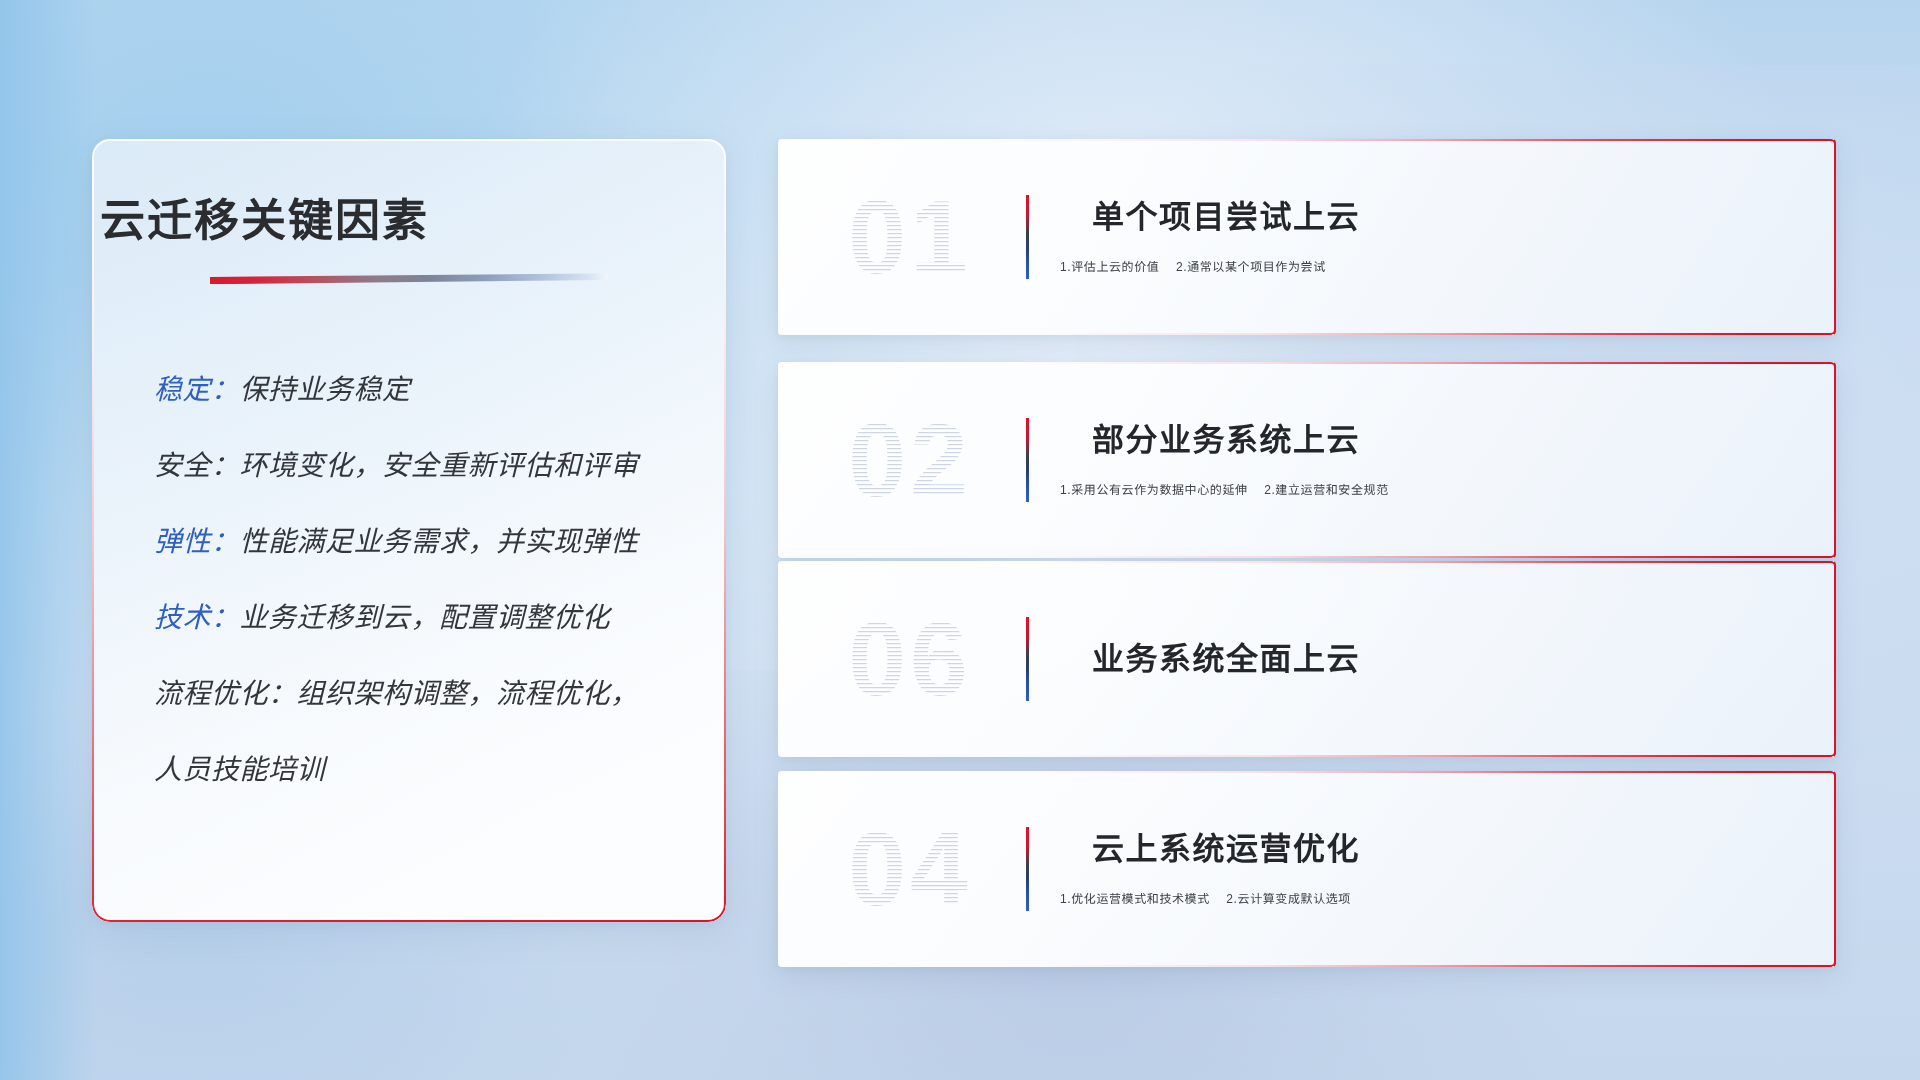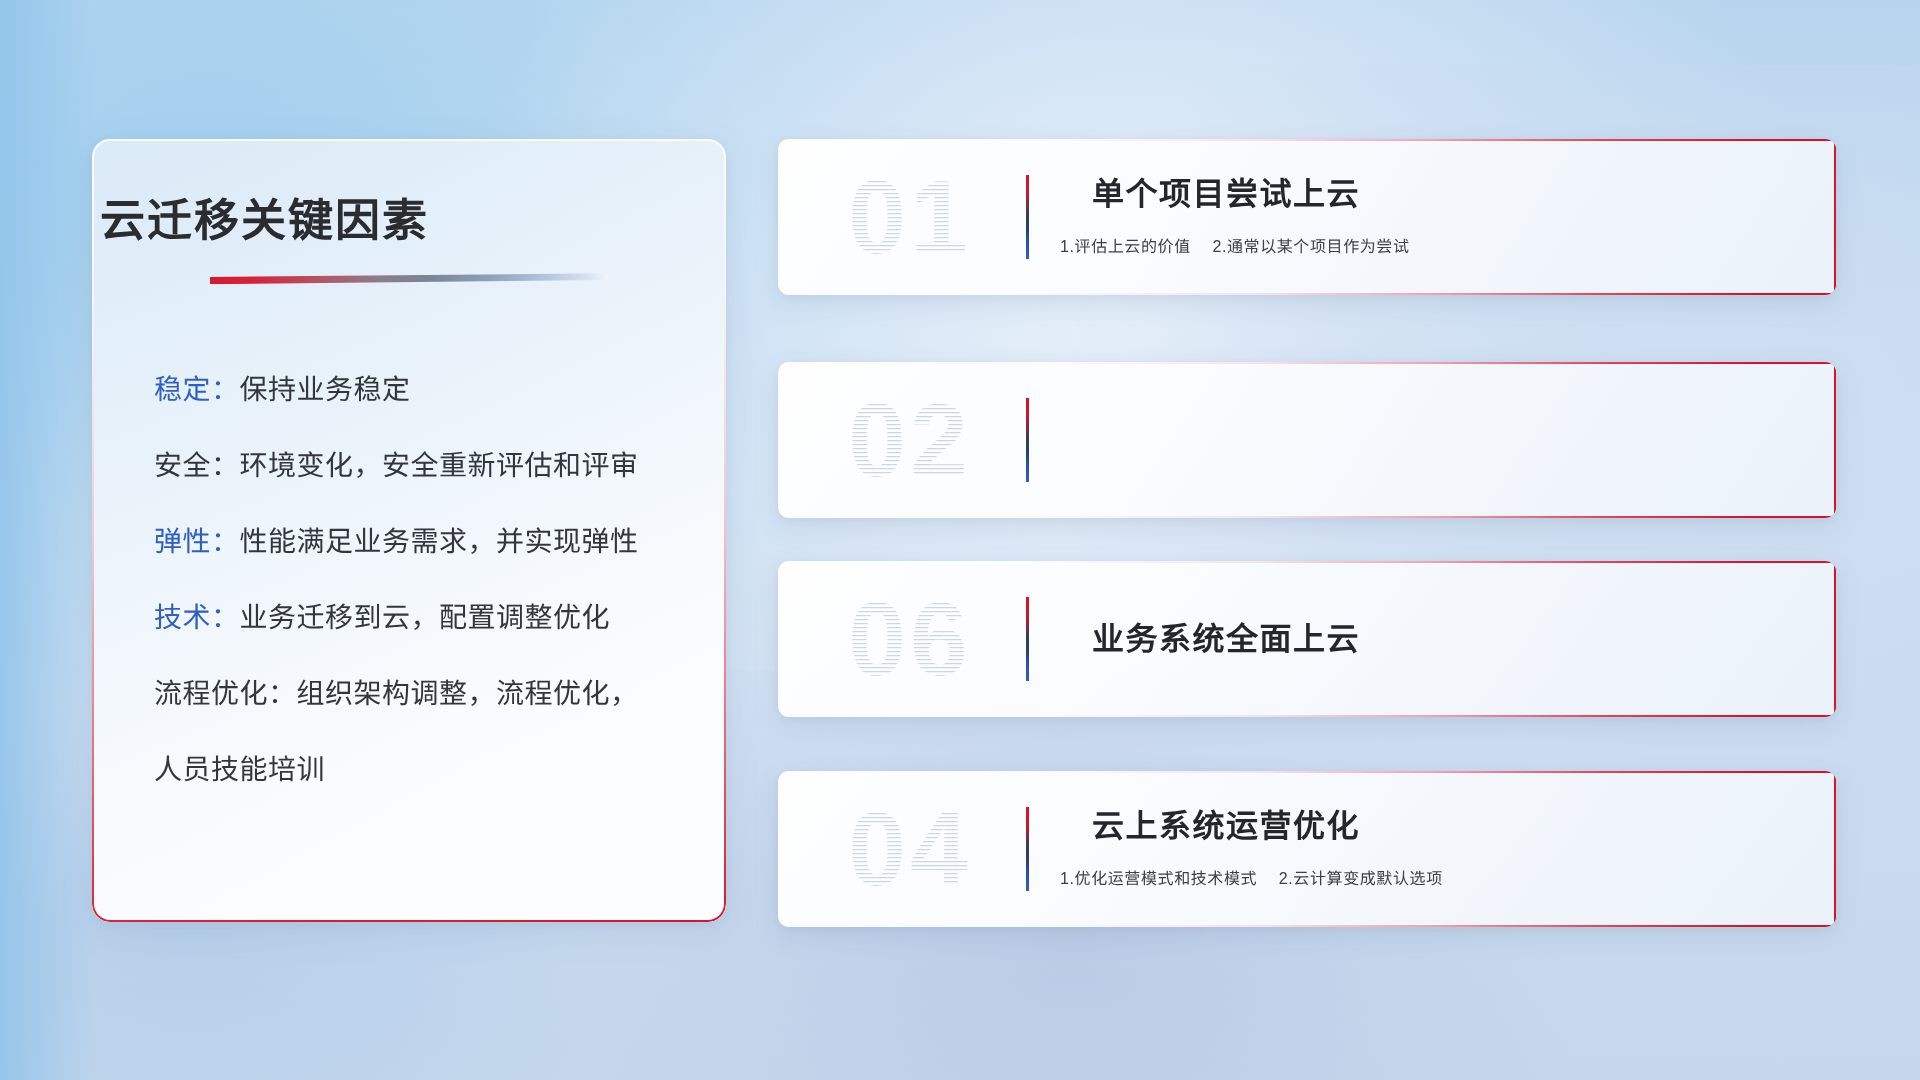--- a/index.html
+++ b/index.html
@@ -72,34 +72,34 @@
     letter-spacing:2px; text-align:left; line-height:1.25;
     padding-left:8px;
   }
   .title-rule-wrap { margin:24px 0 0 0; display:flex; justify-content:center; }
   .title-rule {
     width:398px; height:11px;
     background:linear-gradient(90deg,#d8192c 0%, #d6233a 11%, #b8505f 26%, #8d7c88 42%, #7c8597 55%, #8fa0bd 70%, #b3c4de 84%, #dbe6f3 96%, #f2f6fb 100%);
     clip-path:polygon(0 34%, 100% 0, 100% 62%, 0 100%);
   }
 
-  .factor-list { margin-top:68px; padding:0 0 0 62px; }
+  .factor-list { margin-top:68px; padding:0 0 0 62px;font-style:italic; }
   .factor-row {
     font-size:28px; line-height:76px; color:#33363b;
     white-space:nowrap; letter-spacing:.5px;
   }
   .factor-row.wrap { white-space:normal; line-height:76px; }
   .factor-key { font-weight:400; }
   .factor-key.accent { color:#2f5fc0; }
   .factor-key.plain { color:#33363b; }
 
   
   .card {
-    position:absolute; left:778px; width:1058px; height:156px;
-    border-radius:11px;
+    position:absolute; left:778px; width:1058px; height:196px;
+    border-radius:4px;
     background:linear-gradient(125deg, rgba(255,255,255,.98) 0%, rgba(250,252,254,.97) 40%, rgba(243,247,252,.95) 72%, rgba(236,243,250,.94) 100%);
     box-shadow:0 9px 26px rgba(86,118,158,.13), 0 2px 7px rgba(86,118,158,.07);
     overflow:hidden;
     padding-left:32px;
   }
   .card-border {
     position:absolute; inset:0; border-radius:5px; pointer-events:none;
     padding:1.7px;
     background:linear-gradient(90deg,
         rgba(255,255,255,0) 0%,
@@ -131,21 +131,21 @@
     position:absolute; left:248px; top:50%; transform:translateY(-50%);
     width:3px; height:84px;
     background:linear-gradient(180deg,#e0112a 0%, #c21a30 24%, #3a3f4a 46%, #27406e 62%, #2b50a8 80%, #2f5fc0 100%);
   }
   .card-text { position:absolute; left:282px; top:50%; transform:translateY(-50%); }
   .card-title {
     font-size:32px; font-weight:700; color:#23262b;
     letter-spacing:1.5px; line-height:1.2;margin-left:32px;
   }
   .card-sub {
-    margin-top:24px; font-size:16px; color:#3c4047;
+    margin-top:24px; font-size:12px; color:#3c4047;
     letter-spacing:.6px; line-height:1.3; white-space:pre;
   }
 </style>
 </head>
 <body>
 
 <div id="bg">
   <div class="bg-base"></div>
   <div class="bg-glow-a"></div>
   <div class="bg-glow-b"></div>
@@ -199,20 +199,24 @@
       <div class="card-title">单个项目尝试上云</div>
       <div class="card-sub">1.评估上云的价值　 2.通常以某个项目作为尝试</div>
     </div>
   </div>
 
   <div class="card" style="top:362px">
     <div class="card-border"></div>
     <div class="card-right-edge"></div>
     <div class="card-num">02</div>
     <div class="card-divider"></div>
+    <div class="card-text">
+      <div class="card-title">部分业务系统上云</div>
+      <div class="card-sub">1.采用公有云作为数据中心的延伸　 2.建立运营和安全规范</div>
+    </div>
   </div>
 
   <div class="card" style="top:561px">
     <div class="card-border"></div>
     <div class="card-right-edge"></div>
     <div class="card-num">06</div>
     <div class="card-divider"></div>
     <div class="card-text">
       <div class="card-title">业务系统全面上云</div>
     </div>

